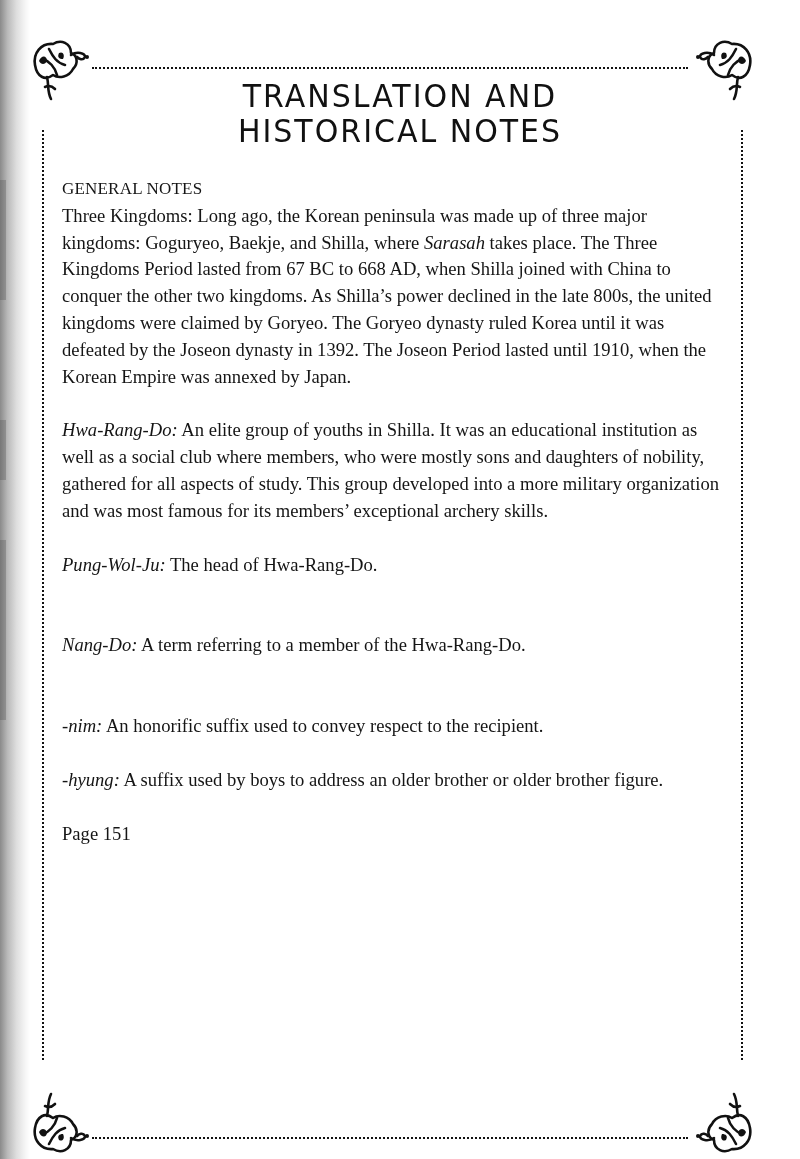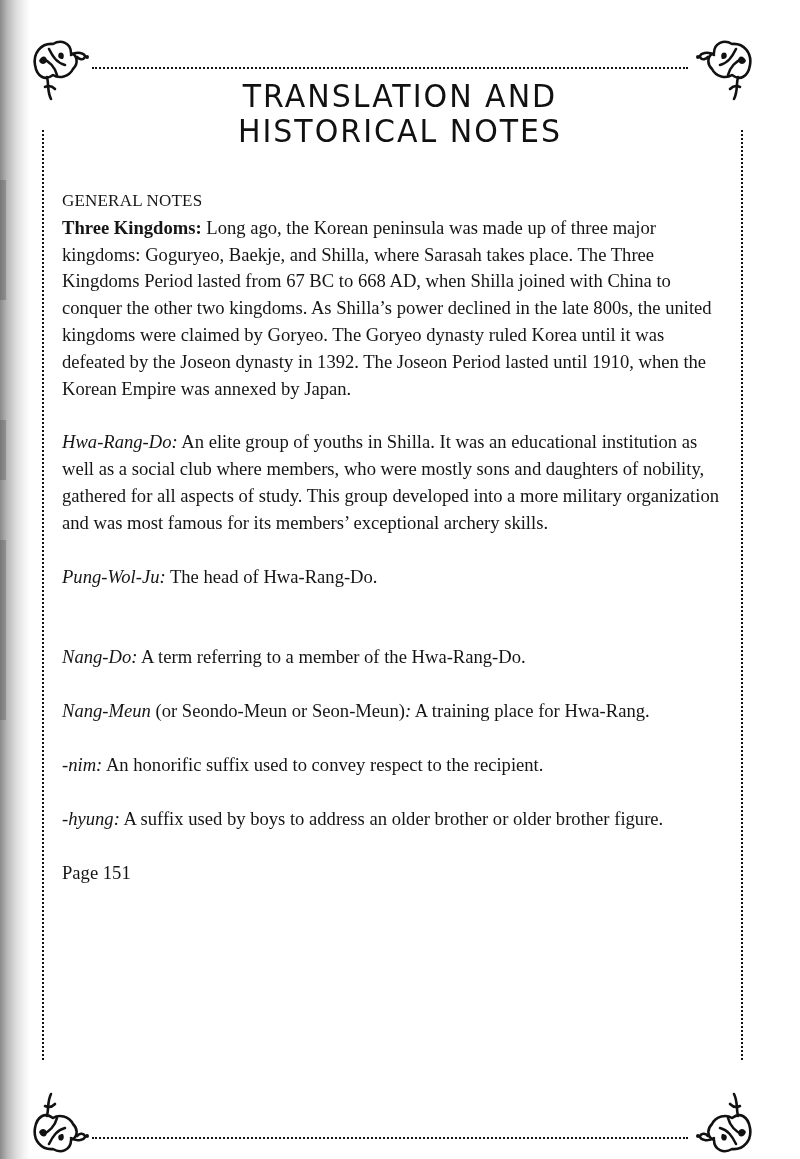--- a/index.html
+++ b/index.html
@@ -41,28 +41,28 @@
     font-family: "DejaVu Sans", sans-serif;
     font-size: 30px; letter-spacing: 2px; line-height: 34px;
     font-weight: normal; text-transform: uppercase;
     color: #111;
     transform: scaleY(1.05);
   }
   .title div { margin: 0; }
 
   .content {
     position: absolute; left: 62px; top: 176px; width: 660px;
-    font-size: 18.6px; line-height: 26.8px; margin-top: 12px;
+    font-size: 18.6px; line-height: 26.8px;
   }
   .content p { margin: 0; }
   .gap { height: 27px; }
   .section-label { text-transform: uppercase; font-size: 17px; letter-spacing: .2px; }
-  .term-bold { font-weight: bold; }
+  .term-bold { font-weight: normal; }
   .term-bi { font-weight: normal; font-style: italic; }
-  .it { }
+  .it { font-style: italic; }
 </style>
 </head>
 <body>
 
 <div class="gutter"></div>
 <div class="gutter-streak" style="top:180px;height:120px"></div>
 <div class="gutter-streak" style="top:420px;height:60px"></div>
 <div class="gutter-streak" style="top:540px;height:180px"></div>
 
 <div class="border-line border-top"></div>
@@ -162,23 +162,20 @@
   </p>
   <div class="gap"></div>
 
   <div class="gap"></div>
 
   <p>
     <span class="term-bi">Nang-Do:</span><span> A term referring to a member of the Hwa-Rang-Do.</span>
   </p>
   <div class="gap"></div>
 
-  <p>
-    <span class="term-bi">Nang-Meun</span><span> (or Seondo-Meun or Seon-Meun)</span><span class="term-bi">:</span><span> A training place for Hwa-Rang.</span>
-  </p>
   <div class="gap"></div>
 
   <p>
     <span class="term-bi">-nim:</span><span> An honorific suffix used to convey respect to the recipient.</span>
   </p>
   <div class="gap"></div>
 
   <p>
     <span class="term-bi">-hyung:</span><span> A suffix used by boys to address an older brother or older brother figure.</span>
   </p>

